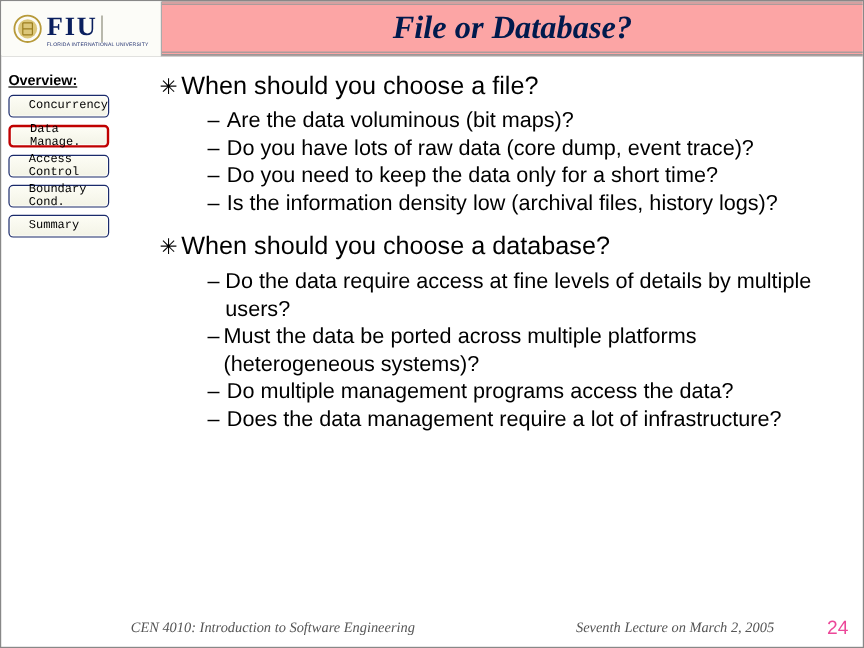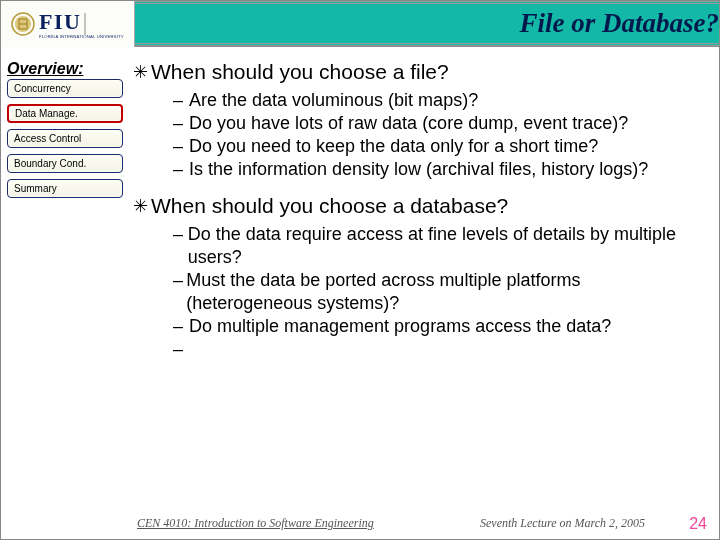--- a/index.html
+++ b/index.html
@@ -17,58 +17,57 @@
   }
   .logo-box {
     width: 134px; height: 46px;
     border-right: 1px solid #aaa;
     display: flex; align-items: center; justify-content: center;
     background: #fcfcf8;
   }
   .logo-svg { width: 118px; height: 34px; }
   .title-text-wrap {
     flex: 1;
-    display: flex; align-items: center; justify-content: flex-end;
+    display: flex; align-items: center; justify-content: center;
     height: 100%;
     border-top: 3px double #999;
     border-bottom: 3px double #999;
-    background: #14b8a6;
+    background: #fca5a5;
   }
   .title-text {
     font-family: "Times New Roman", serif;
     font-size: 27px;
     font-style: italic;
     font-weight: bold;
     color: #001a4d;
   }
   .overview-label {
     position: absolute;
     top: 59px; left: 6px;
     font-family: Arial, sans-serif;
-    font-size: 16px; font-weight: bold;
+    font-size: 12px; font-weight: bold;
     text-decoration: underline;
     color: #000;
-    font-style: italic;
   }
   .sidebar {
     position: absolute;
     top: 78px; left: 6px;
     width: 96px;
     display: flex; flex-direction: column; gap: 6px;
   }
   .side-btn {
-    width: 116px; height: 19px;
+    width: 84px; height: 19px;
     border: 1px solid #1a2a6b;
     border-radius: 4px;
     background: linear-gradient(#fdfdf5, #f3f3e6);
-    font-family: Liberation Sans, sans-serif;
+    font-family: Liberation Mono, monospace;
     font-size: 10px;
     color: #000;
     display: flex; align-items: center;
-    padding-left: 6px;
+    padding-left: 16px;
     box-shadow: inset 0 0 0 1px rgba(255,255,255,0.6);
     cursor: pointer;
   }
   .side-btn.active {
     border: 2px solid #c00000;
   }
   .content {
     position: absolute;
     top: 58px; left: 132px;
     width: 560px;
@@ -99,21 +98,21 @@
   }
   .sub .dash { width: 16px; }
   .footer {
     position: absolute;
     bottom: 8px; left: 0; width: 100%;
     font-family: "Times New Roman", serif;
     font-style: italic;
     font-size: 12px;
     color: #555;
   }
-  .footer-course { position: absolute; left: 136px; bottom: 0; text-decoration: underline; }
+  .footer-course { position: absolute; left: 108px; bottom: 0; }
   .footer-lecture { position: absolute; left: 438px; bottom: 0; margin-left: 41px; }
   .footer-page {
     position: absolute; right: 12px; bottom: -2px;
     font-family: Arial, sans-serif;
     font-style: normal;
     font-size: 16px;
     color: #ec4899;
   }
 </style>
 </head>
@@ -194,20 +193,21 @@
     <div class="sub">
         <span class="dash">–</span>
         <span>Must the data be ported across multiple platforms (heterogeneous systems)?</span>
       </div>
     <div class="sub">
         <span class="dash">–</span>
         <span>Do multiple management programs access the data?</span>
       </div>
     <div class="sub">
         <span class="dash">–</span>
+        <span>Does the data management require a lot of infrastructure?</span>
       </div>
   </div>
 
 </div>
 
 <div class="footer">
   <span class="footer-course">CEN 4010: Introduction to Software Engineering</span>
   <span class="footer-lecture">Seventh Lecture on March 2, 2005</span>
   <span class="footer-page">24</span>
 </div>

